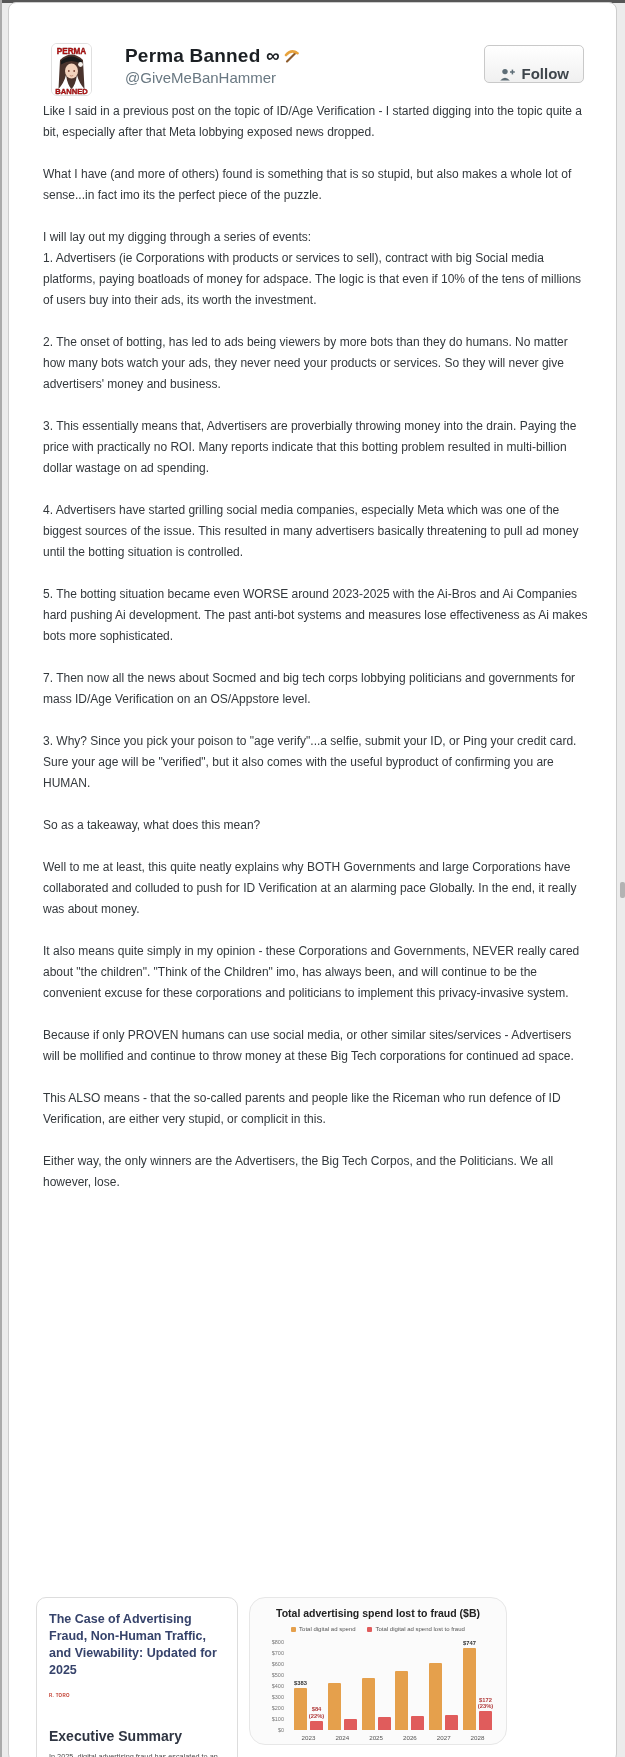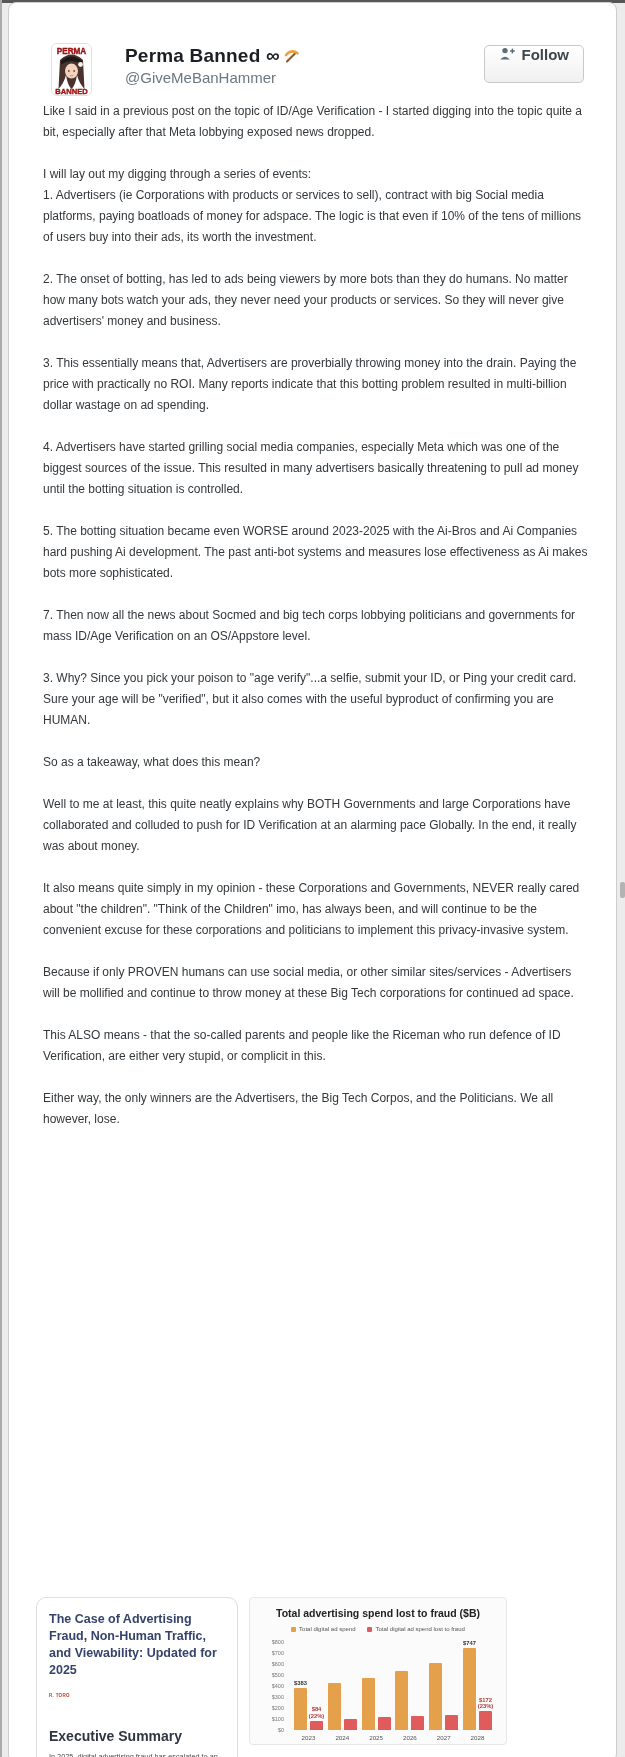--- a/index.html
+++ b/index.html
@@ -22,21 +22,21 @@
   
   .avatar{
     position:absolute;left:42px;top:40px;width:39px;height:51px;
     background:#fff;border:1px solid #e0e0e0;border-radius:6px;overflow:hidden;
   }
   .name-block{position:absolute;left:116px;top:42px;}
   .display-name{font-size:19px;font-weight:bold;color:#1b1f23;letter-spacing:.2px;display:flex;align-items:center;gap:3px;}
   .handle{font-size:15px;color:#697882;margin-top:2px;}
   .follow-btn{
     position:absolute;right:32px;top:42px;height:38px;padding:0 14px;
-    display:flex;align-items:flex-start;gap:6px;
+    display:flex;align-items:flex-end;gap:6px;
     background:linear-gradient(#ffffff,#f0f0f0);
     border:1px solid #c9c9c9;border-radius:5px;
     font-family:"Liberation Sans",sans-serif;font-size:15px;font-weight:bold;color:#3e454b;cursor:pointer;
   }
   
   .body-text{
     position:absolute;left:34px;top:98px;width:548px;height:1492px;overflow:hidden;
   }
   .para{
     margin:0 0 21px 0;font-size:12px;line-height:21px;color:#33383c;
@@ -47,21 +47,21 @@
   .article-card{
     width:202px;height:240px;box-sizing:border-box;padding:13px 12px;
     background:#fff;border:1px solid #ddd;border-radius:10px;cursor:pointer;
   }
   .a-title{font-size:12.5px;font-weight:bold;color:#36436b;line-height:1.35;}
   .a-byline{font-size:4.5px;color:#c0392b;font-weight:bold;margin-top:14px;letter-spacing:.3px;}
   .a-heading{font-size:14px;font-weight:bold;color:#2f3542;margin-top:30px;}
   .a-body{font-size:7.3px;color:#4b4b4b;line-height:1.5;margin-top:8px;}
   .chart-card{
     width:258px;height:148px;box-sizing:border-box;
-    background:#fbfbfb;border:1px solid #e7e7e7;border-radius:4px;cursor:pointer;
+    background:#fbfbfb;border:1px solid #e7e7e7;border-radius:16px;cursor:pointer;
   }
   .c-title{font-size:10.5px;font-weight:bold;color:#222;text-align:center;margin-top:9px;}
   .legend{display:flex;justify-content:center;gap:12px;margin-top:7px;}
   .legend-item{display:flex;align-items:center;gap:3px;font-size:6px;color:#555;}
   .legend-swatch{width:5px;height:5px;border-radius:1px;}
   .plot{position:relative;height:88px;margin:10px 14px 0 44px;}
   .yaxis{position:absolute;left:-34px;top:0;height:88px;width:28px;}
   .ylab{position:absolute;right:4px;font-size:5.5px;color:#777;transform:translateY(50%);}
   .bars{display:flex;justify-content:space-between;align-items:flex-end;height:88px;}
   .group{position:relative;display:flex;align-items:flex-end;gap:3px;}
@@ -113,20 +113,21 @@
       <circle cx="6" cy="4.6" r="2.7" fill="#5e6e77"></circle>
       <path d="M1.2 13.5 Q6 8.2 10.8 13.5 Z" fill="#5e6e77"></path>
       <line x1="13.4" y1="2.6" x2="13.4" y2="7.4" stroke="#5e6e77" stroke-width="1.5"></line>
       <line x1="11" y1="5" x2="15.8" y2="5" stroke="#5e6e77" stroke-width="1.5"></line>
     </svg>
     <span>Follow</span>
   </button>
 
   <div class="body-text" id="paragraphs">
       <p class="para">Like I said in a previous post on the topic of ID/Age Verification - I started digging into the topic quite a bit, especially after that Meta lobbying exposed news dropped.</p>
+      <p class="para">What I have (and more of others) found is something that is so stupid, but also makes a whole lot of sense...in fact imo its the perfect piece of the puzzle.</p>
       <p class="para">I will lay out my digging through a series of events:
 1. Advertisers (ie Corporations with products or services to sell), contract with big Social media platforms, paying boatloads of money for adspace. The logic is that even if 10% of the tens of millions of users buy into their ads, its worth the investment.</p>
       <p class="para">2. The onset of botting, has led to ads being viewers by more bots than they do humans. No matter how many bots watch your ads, they never need your products or services. So they will never give advertisers' money and business.</p>
       <p class="para">3. This essentially means that, Advertisers are proverbially throwing money into the drain. Paying the price with practically no ROI. Many reports indicate that this botting problem resulted in multi-billion dollar wastage on ad spending.</p>
       <p class="para">4. Advertisers have started grilling social media companies, especially Meta which was one of the biggest sources of the issue. This resulted in many advertisers basically threatening to pull ad money until the botting situation is controlled.</p>
       <p class="para">5. The botting situation became even WORSE around 2023-2025 with the Ai-Bros and Ai Companies hard pushing Ai development. The past anti-bot systems and measures lose effectiveness as Ai makes bots more sophisticated.</p>
       <p class="para">7. Then now all the news about Socmed and big tech corps lobbying politicians and governments for mass ID/Age Verification on an OS/Appstore level.</p>
       <p class="para">3. Why? Since you pick your poison to "age verify"...a selfie, submit your ID, or Ping your credit card. Sure your age will be "verified", but it also comes with the useful byproduct of confirming you are HUMAN.</p>
       <p class="para">So as a takeaway, what does this mean?</p>
       <p class="para">Well to me at least, this quite neatly explains why BOTH Governments and large Corporations have collaborated and colluded to push for ID Verification at an alarming pace Globally. In the end, it really was about money.</p>

